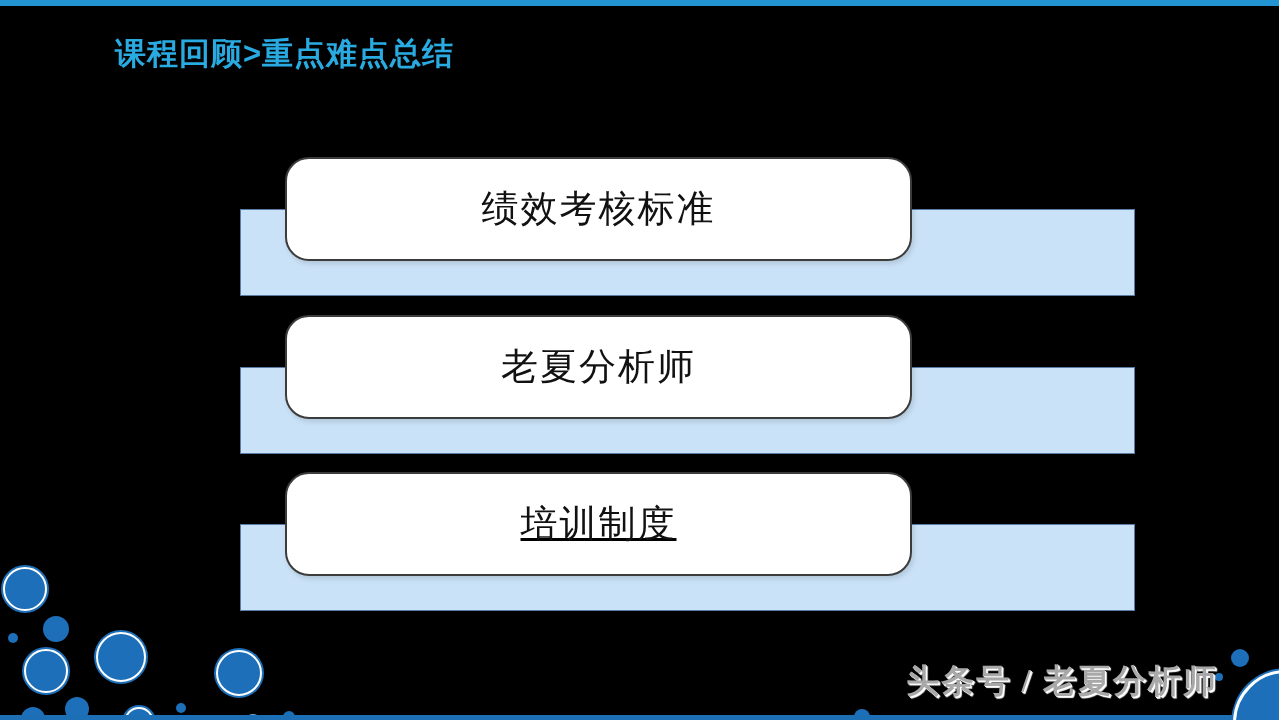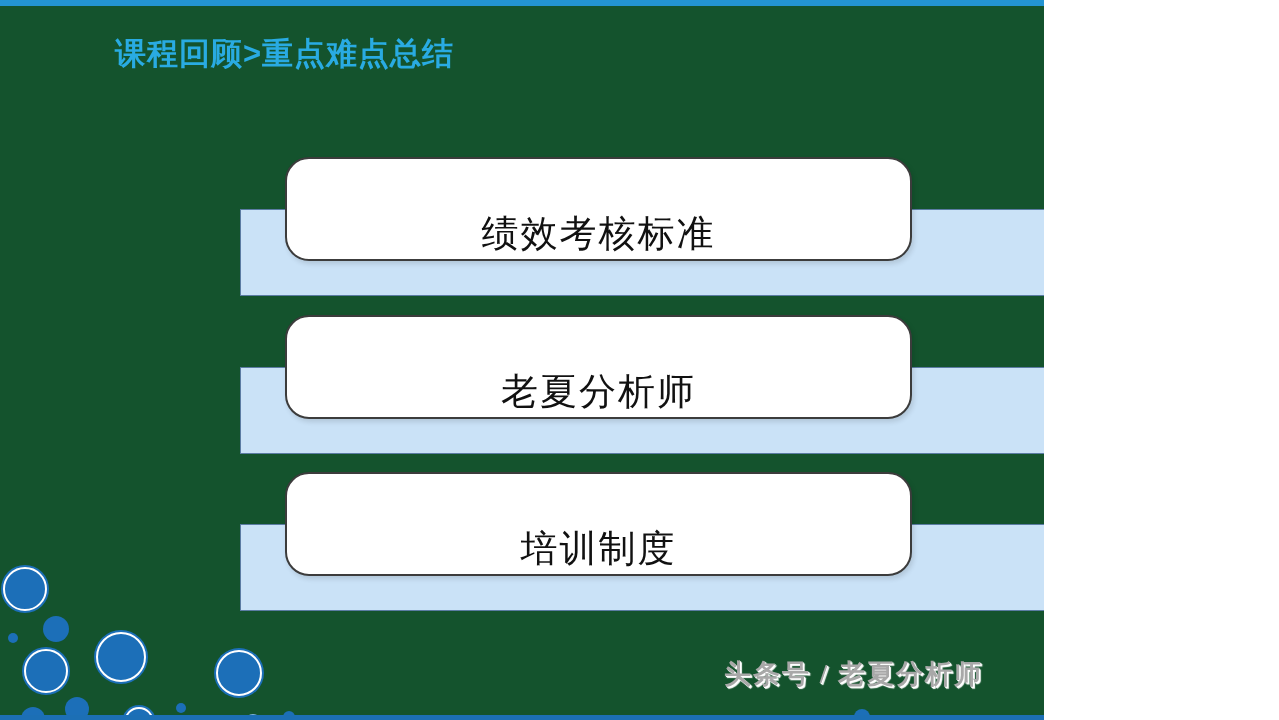--- a/index.html
+++ b/index.html
@@ -1,22 +1,22 @@
 <!DOCTYPE html>
 <html><head>
 <meta charset="utf-8">
 <style>
   html, body {
     margin: 0; padding: 0;
     font-family: "Liberation Sans", sans-serif;
   }
   .slide {
     position: relative;
-    width: 1044px; height: 720px;
-    background: #14532d;
+    width: 1279px; height: 720px;
+    background: #000000;
     overflow: hidden;
   }
   .topbar {
     position: absolute; top: 0; left: 0;
     width: 100%; height: 6px;
     background: #2394D2;
   }
   .bottombar {
     position: absolute; bottom: 0; left: 0;
     width: 100%; height: 5px;
@@ -45,39 +45,39 @@
   .band-3 { top: 524px; }
   .card {
     position: absolute;
     left: 285px;
     width: 627px; height: 104px;
     background: #FFFFFF;
     border: 2.5px solid #3C3C3C;
     border-radius: 24px;
     box-sizing: border-box;
     display: flex;
-    align-items: flex-end;
+    align-items: center;
     justify-content: center;
     box-shadow: 2px 3px 5px rgba(0,0,0,0.12);
     z-index: 2;
   }
   .card-1 { top: 157px; }
   .card-2 { top: 315px; }
-  .card-3 { top: 472px; }
+  .card-3 { top: 472px; text-decoration: underline; }
   .card-label {
     font-size: 37px;
     color: #111111;
     letter-spacing: 2px;
     white-space: nowrap;
   }
   .watermark {
     position: absolute;
-    right: 61px; bottom: 28px;
+    right: 61px; bottom: 16px;
     font-family: "Liberation Serif", serif;
-    font-size: 27px;
+    font-size: 33px;
     font-weight: bold;
     color: #A8A8A8;
     text-shadow: 2px 2px 1px #FFFFFF, 1px 1px 0 #FFFFFF;
     letter-spacing: 2px;
     white-space: nowrap;
     z-index: 10;
   }
   .dot {
     position: absolute;
     border-radius: 50%;

